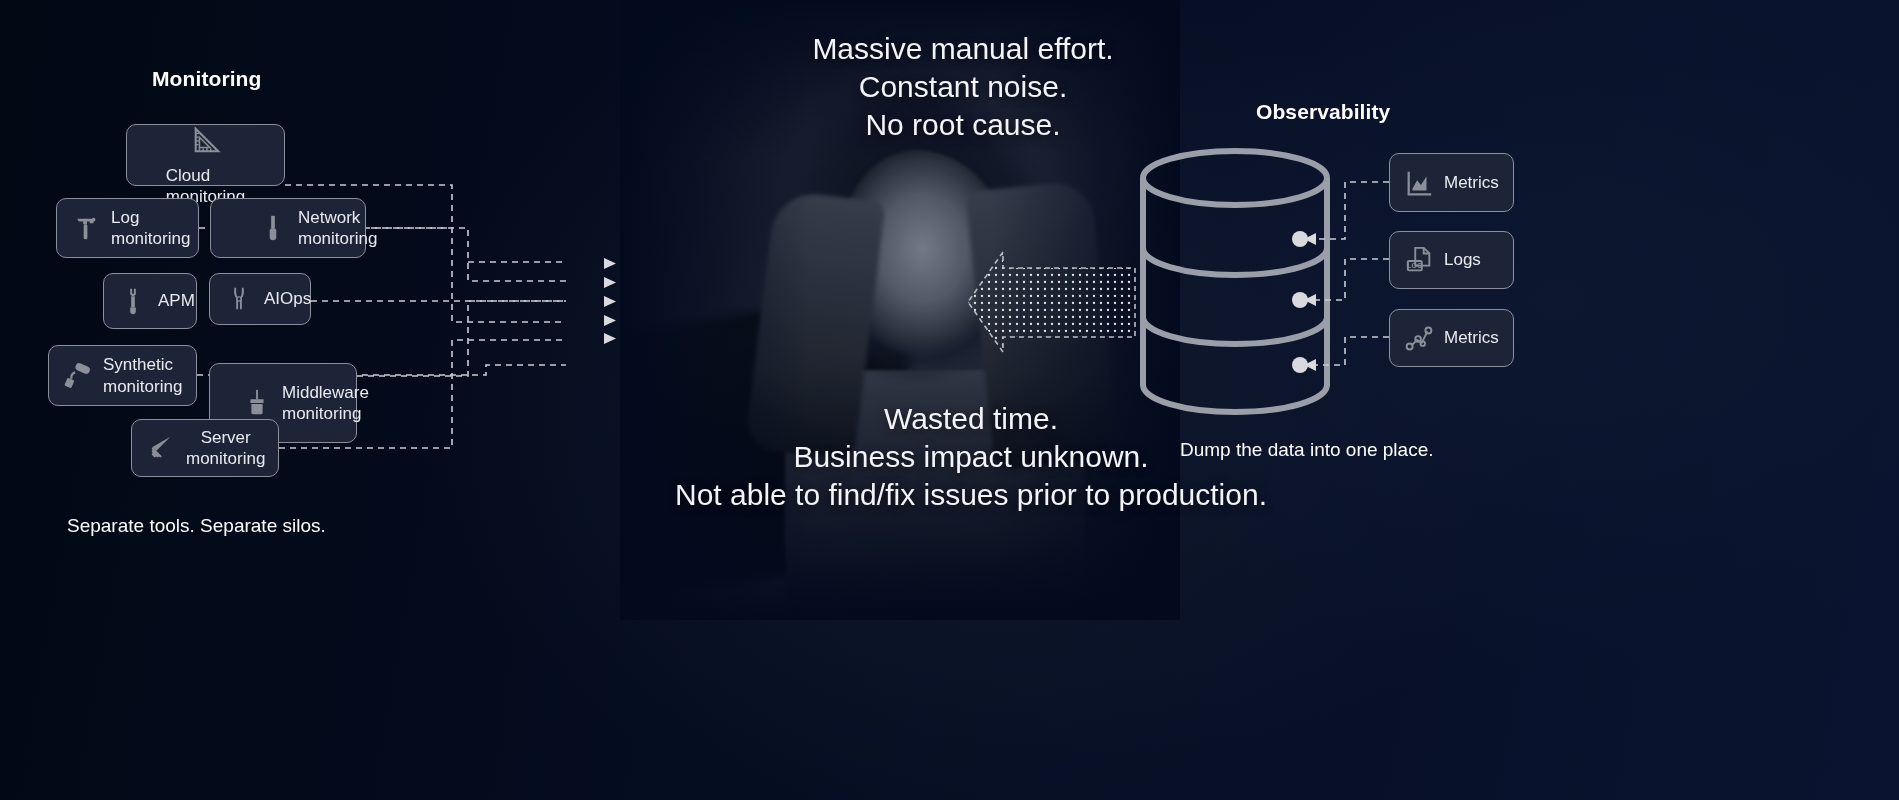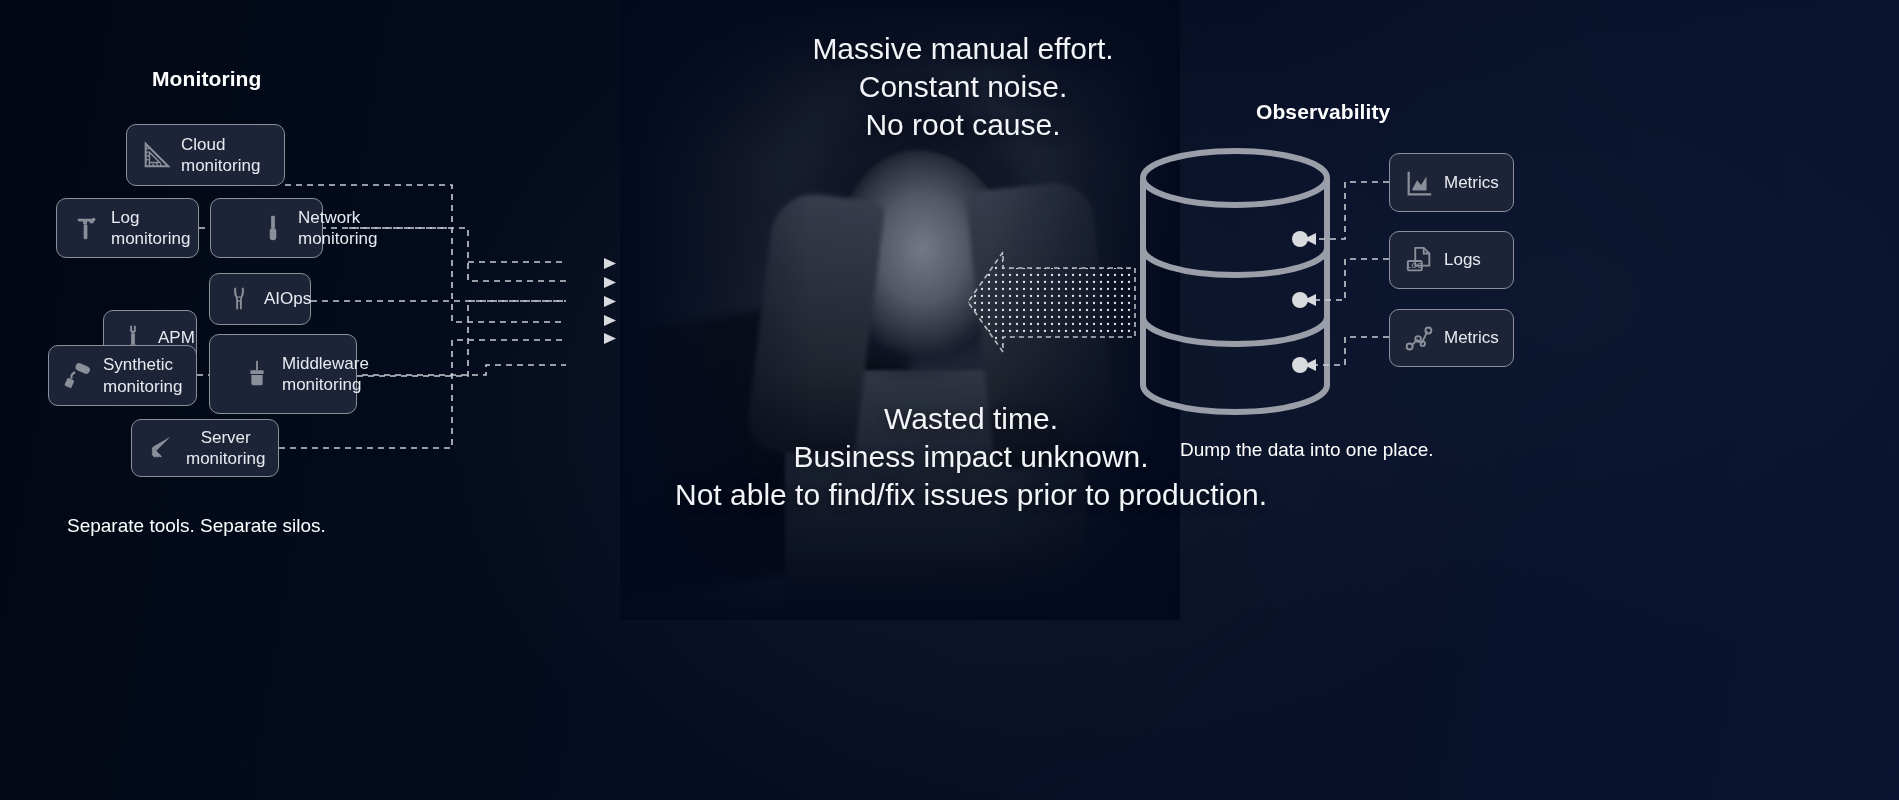--- a/index.html
+++ b/index.html
@@ -99,27 +99,27 @@
     border: 1px solid #8b909c;
     border-radius: 10px;
     color: #e8eaf0;
     font-size: 17px;
     line-height: 1.25;
   }
   .card .ico { flex: 0 0 auto; width: 30px; height: 30px; display: block; }
   .card .lbl { white-space: pre-line; }
 
   
-  #card-cloud      { left: 126px; top: 124px; width: 159px; height: 62px; }
+  #card-cloud      { left: 126px; top: 124px; width: 159px; height: 62px; flex-direction: column; }
   #card-log        { left: 56px;  top: 198px; width: 143px; height: 60px; }
-  #card-network    { left: 210px; top: 198px; width: 113px; height: 60px; padding-left: 47px; }
-  #card-apm        { left: 103px; top: 273px; width: 94px;  height: 56px; margin-top: 37px; }
+  #card-network    { left: 210px; top: 198px; width: 156px; height: 60px; padding-left: 47px; }
+  #card-apm        { left: 103px; top: 273px; width: 94px;  height: 56px; }
   #card-aiops      { left: 209px; top: 273px; width: 102px; height: 52px; }
   #card-synthetic  { left: 48px;  top: 345px; width: 149px; height: 61px; }
-  #card-middleware { left: 209px; top: 334px; width: 148px; height: 80px; padding-left: 32px; }
+  #card-middleware { left: 209px; top: 363px; width: 148px; height: 80px; padding-left: 32px; }
   #card-server     { left: 131px; top: 419px; width: 148px; height: 58px; text-align: center; }
 
   
   #card-metrics { left: 1389px; top: 153px; width: 125px; height: 59px; }
   #card-logs    { left: 1389px; top: 231px; width: 125px; height: 58px; }
   #card-traces  { left: 1389px; top: 309px; width: 125px; height: 58px; }
 
   
   .caption {
     position: absolute;

